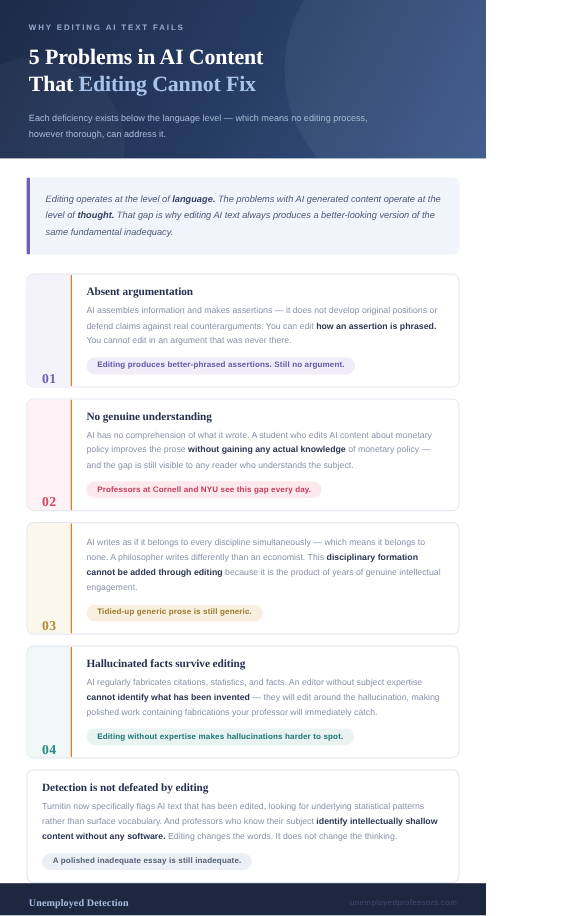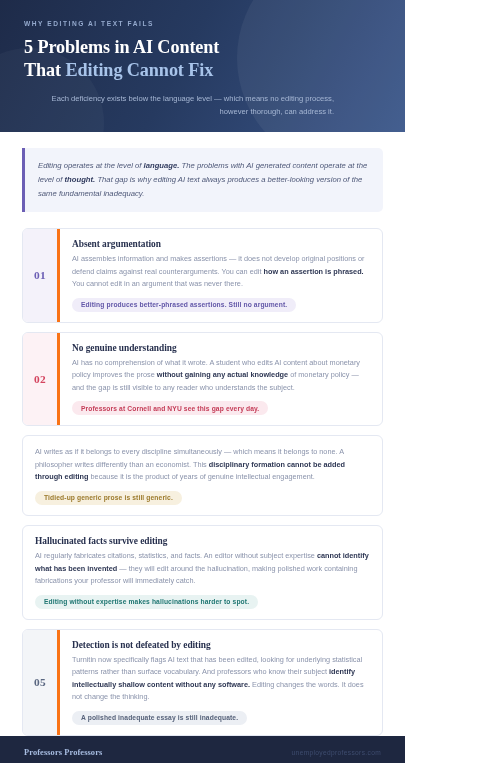--- a/index.html
+++ b/index.html
@@ -72,21 +72,20 @@
   .title .accent {
     color: #a8c4ea;
     font-weight: bold;
   }
   .subtitle {
     margin-top: 9px;
     font-size: 7.6px;
     line-height: 1.75;
     color: #a6b7d4;
     max-width: 310px;
-    text-align: right;
   }
 
   
   .body-area {
     flex: 1 1 auto;
     padding: 16px 22px 0 22px;
     background: #ffffff;
   }
 
   
@@ -112,27 +111,27 @@
     display: flex;
     border: 1px solid #e4e8f2;
     border-radius: 6px;
     background: #ffffff;
     overflow: hidden;
     min-height: 79px;
   }
   .card-num {
     flex: 0 0 37px;
     display: flex;
-    align-items: center;
+    align-items: flex-end;
     justify-content: center;
     font-family: "Liberation Serif", serif;
     font-size: 11.4px;
     font-weight: bold;
     letter-spacing: 0.3px;
-    border-right: 3px solid #f97316;
+    border-right: 1px solid #f97316;
   }
   .card-main {
     flex: 1 1 auto;
     padding: 10px 13px 10px 12px;
   }
   .card-title {
     font-family: "Liberation Serif", serif;
     font-size: 9.4px;
     font-weight: bold;
     color: #27304e;
@@ -219,46 +218,49 @@
           <span>02</span>
         </div>
         <div class="card-main">
           <div class="card-title">No genuine understanding</div>
           <div class="card-body"><span>AI has no comprehension of what it wrote. A student who edits AI content about monetary policy improves the prose </span><b>without gaining any actual knowledge</b><span> of monetary policy — and the gap is still visible to any reader who understands the subject.</span></div>
           <span class="pill" style="background: rgb(251, 233, 238); color: rgb(196, 60, 87);">Professors at Cornell and NYU see this gap every day.</span>
         </div>
       </div>
 
       <div class="card">
+        <div class="card-num" style="background: rgb(251, 247, 236); color: rgb(176, 138, 53);">
+          <span>03</span>
+        </div>
         <div class="card-main">
           <div class="card-body"><span>AI writes as if it belongs to every discipline simultaneously — which means it belongs to none. A philosopher writes differently than an economist. This </span><b>disciplinary formation cannot be added through editing</b><span> because it is the product of years of genuine intellectual engagement.</span></div>
           <span class="pill" style="background: rgb(247, 240, 223); color: rgb(156, 122, 44);">Tidied-up generic prose is still generic.</span>
         </div>
       </div>
 
       <div class="card">
+        <div class="card-num" style="background: rgb(239, 247, 247); color: rgb(44, 138, 134);">
+          <span>04</span>
+        </div>
         <div class="card-main">
           <div class="card-title">Hallucinated facts survive editing</div>
           <div class="card-body"><span>AI regularly fabricates citations, statistics, and facts. An editor without subject expertise </span><b>cannot identify what has been invented</b><span> — they will edit around the hallucination, making polished work containing fabrications your professor will immediately catch.</span></div>
           <span class="pill" style="background: rgb(232, 243, 242); color: rgb(31, 118, 114);">Editing without expertise makes hallucinations harder to spot.</span>
         </div>
       </div>
 
       <div class="card">
-        <div class="card-num" style="background: rgb(243, 245, 248); color: rgb(90, 103, 129);">
-          <span>05</span>
-        </div>
         <div class="card-main">
           <div class="card-title">Detection is not defeated by editing</div>
           <div class="card-body"><span>Turnitin now specifically flags AI text that has been edited, looking for underlying statistical patterns rather than surface vocabulary. And professors who know their subject </span><b>identify intellectually shallow content without any software.</b><span> Editing changes the words. It does not change the thinking.</span></div>
           <span class="pill" style="background: rgb(236, 239, 244); color: rgb(85, 97, 121);">A polished inadequate essay is still inadequate.</span>
         </div>
       </div>
 
     </div>
   </div>
 
   <div class="footer" style="background: rgb(30, 39, 64);">
-    <div class="footer-brand">Professors Professors</div>
+    <div class="footer-brand">Unemployed Detection</div>
     <div class="footer-url">unemployedprofessors.com</div>
   </div>
 
 </div>
 
 </body></html>

